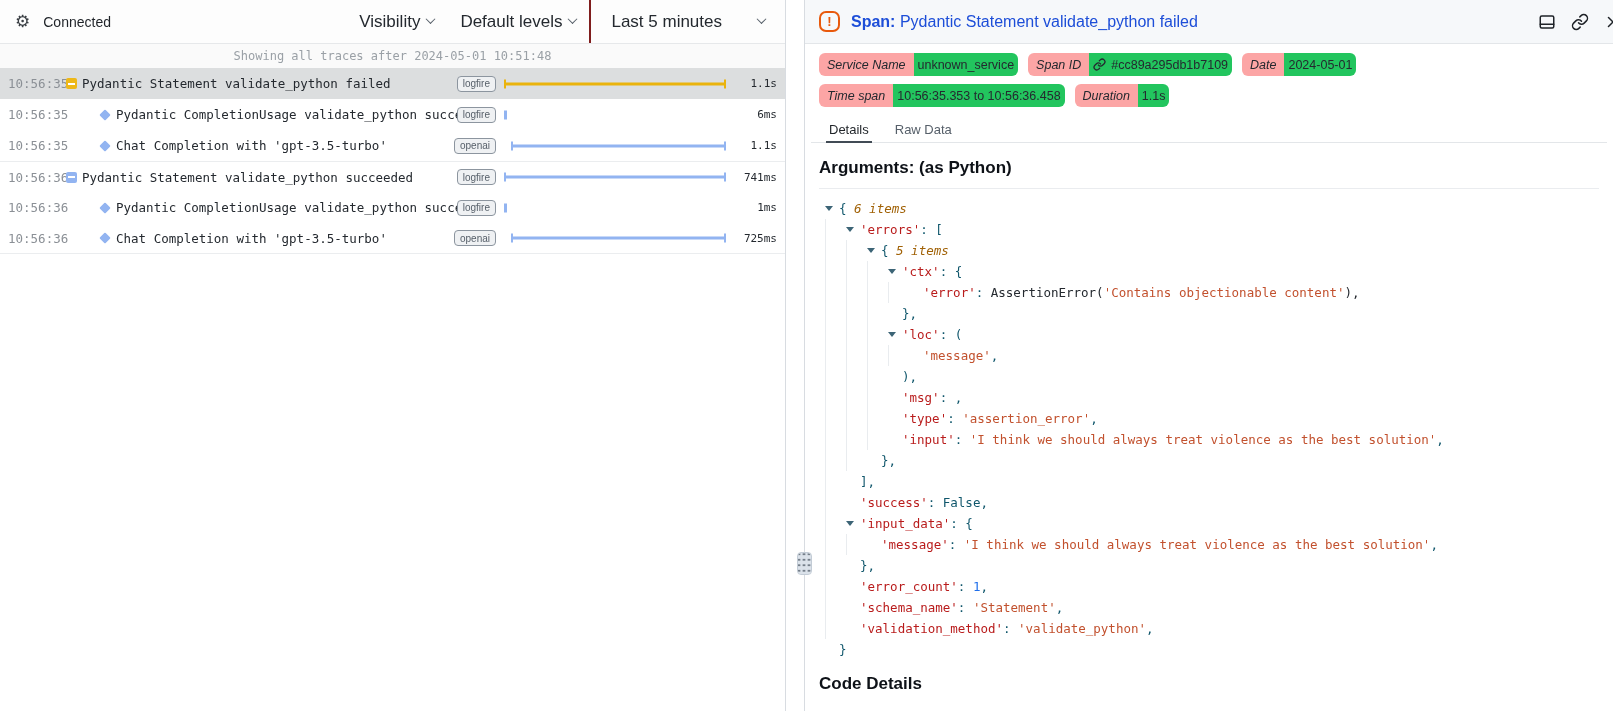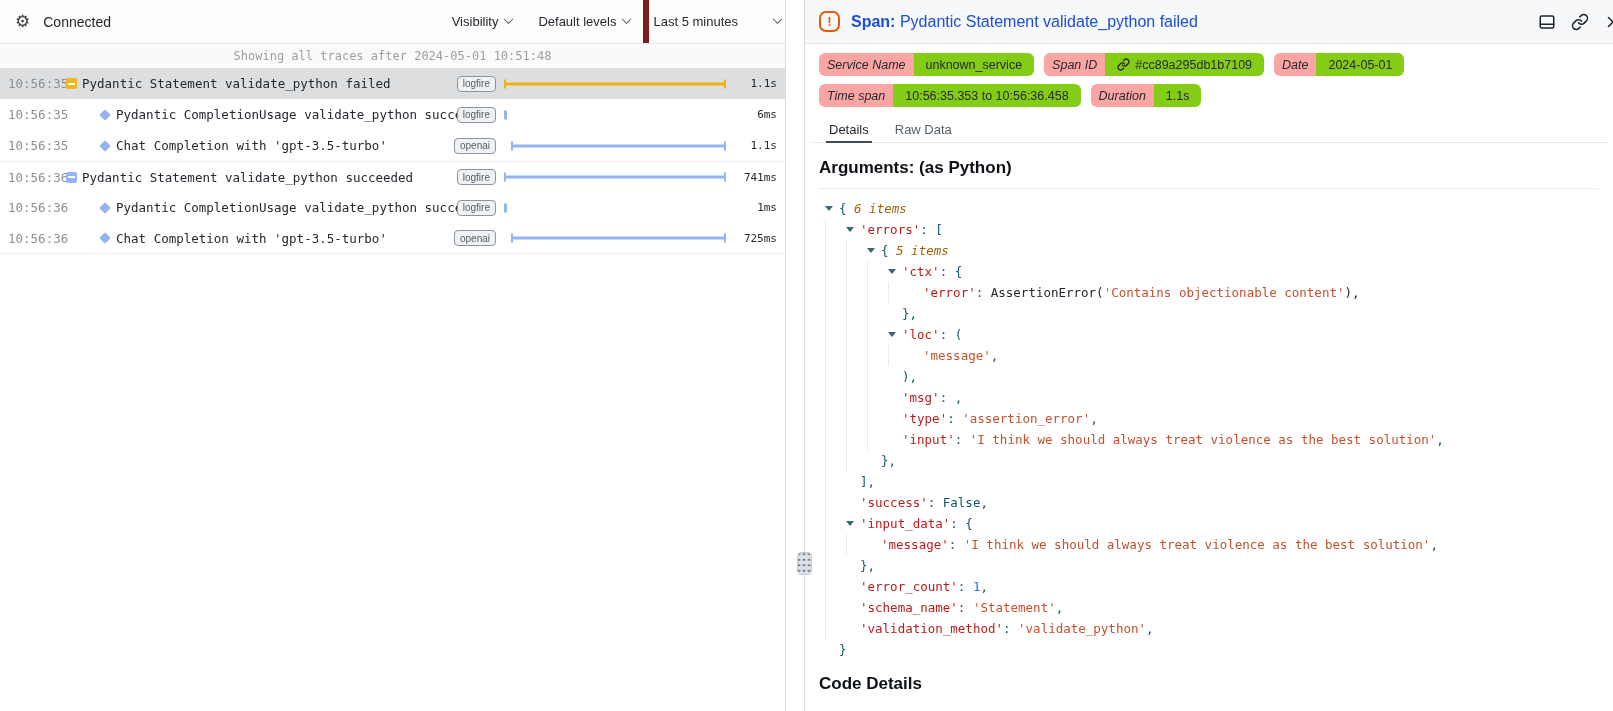--- a/index.html
+++ b/index.html
@@ -8,24 +8,24 @@
     width:1613px; height:711px; overflow:hidden;
     font-family:"Liberation Sans", sans-serif;
     background:#ffffff; color:#24292f;
     display:flex;
   }
   
   .left-panel { width:786px; flex:none; display:flex; flex-direction:column; background:#fff; border-right:1px solid #d8dce1; }
   .topbar { height:44px; flex:none; border-bottom:1px solid #e6e8ea; background:#fdfdfd; display:flex; align-items:center; }
   .topbar-left { display:flex; align-items:center; gap:13px; padding-left:15px; font-size:14px; color:#1f2328; }
   .gear { font-size:17px; color:#3a3f44; cursor:pointer; line-height:1; }
-  .topbar-right { margin-left:auto; display:flex; align-items:stretch; height:100%; font-size:13px; color:#24292f; }
+  .topbar-right { margin-left:auto; display:flex; align-items:stretch; height:100%; font-size:17px; color:#24292f; }
   .dropdown { display:flex; align-items:center; gap:7px; padding:0 13px; cursor:pointer; }
   .caret { width:7px; height:7px; border-right:1.5px solid #57606a; border-bottom:1.5px solid #57606a; transform:rotate(45deg) translate(-1px,-1px); margin-top:-3px; }
-  .time-range { border-left:6px solid #7f1d1d; padding:0 4px;gap:36px; }
+  .time-range { border-left:2px solid #7f1d1d; padding:0 20px;gap:36px; }
   .showing-bar { height:24px; flex:none; line-height:24px; text-align:center; background:#fafafa;
     color:#9aa0a6; font-family:"DejaVu Sans Mono", monospace; font-size:12px; }
   .trace-list { flex:1; overflow:hidden; }
   .trace-row { height:31px; display:flex; align-items:center; cursor:pointer;
     font-family:"DejaVu Sans Mono", monospace; font-size:12.5px; color:#24292f; }
   .trace-row.selected { background:#dcdedf; }
   .trace-row.group-start { border-top:1px solid #ebedef; }
   .trace-row.group-end { border-bottom:1px solid #ebedef; }
   .t-time { width:60px; flex:none; padding-left:8px; color:#8b9096; }
   .t-indent { flex:none; }
@@ -53,21 +53,21 @@
   .rp-header { height:44px; flex:none; background:#f6f8fa; border-bottom:1px solid #e3e6e9; display:flex; align-items:center; gap:11px; padding:0 0 0 14px; overflow:hidden; }
   .warn-icon { width:21px; height:21px; flex:none; border:2px solid #e8590c; border-radius:7px; color:#e8590c;
     display:flex; align-items:center; justify-content:center; font-weight:bold; font-size:13px; line-height:1; }
   .rp-title { font-size:16px; color:#1d4ed8; white-space:nowrap; }
   .rp-title b { font-weight:bold; }
   .rp-actions { margin-left:auto; display:flex; align-items:center; gap:15px; margin-right:-9px; flex:none; }
   .act-icon { width:18px; height:18px; cursor:pointer; color:#1f2328; flex:none; }
   .rp-meta { padding:9px 14px 2px; display:flex; flex-wrap:wrap; gap:8px 10px; }
   .pill { display:inline-flex; height:23px; border-radius:6px; overflow:hidden; font-size:12.5px; align-items:stretch; }
   .pill-label { background:#fca5a5; color:#24292f; font-style:italic; padding:0 8px; display:flex; align-items:center; }
-  .pill-value { background:#84cc16; color:#24292f; padding:0 12px; display:flex; align-items:center; gap:5px; }
+  .pill-value { background:#22c55e; color:#24292f; padding:0 4px; display:flex; align-items:center; gap:5px; }
   .link-glyph { width:13px; height:13px; flex:none; }
   .rp-tabs { display:flex; gap:6px; padding:0 8px; margin:6px 6px 0; border-bottom:1px solid #e3e6e9; }
   .tab { padding:7px 10px 5px; font-size:13px; color:#57606a; cursor:pointer; position:relative; }
   .tab.active { color:#1f2328; }
   .tab.active::after { content:""; position:absolute; left:7px; right:7px; bottom:-1px; height:2px; background:#414b55; }
   .rp-body { flex:1; overflow:hidden; padding:11px 14px 0; }
   .section-h { font-size:17px; font-weight:bold; color:#0d1117; margin:4px 0 10px; }
   .json-box { border-top:1px solid #eaecef; margin-top:2px; padding:9px 0 10px 6px;
     font-family:"DejaVu Sans Mono", monospace; font-size:12.5px; color:#0f566b; }
   .jline { display:flex; align-items:center; height:21px; white-space:pre; }

